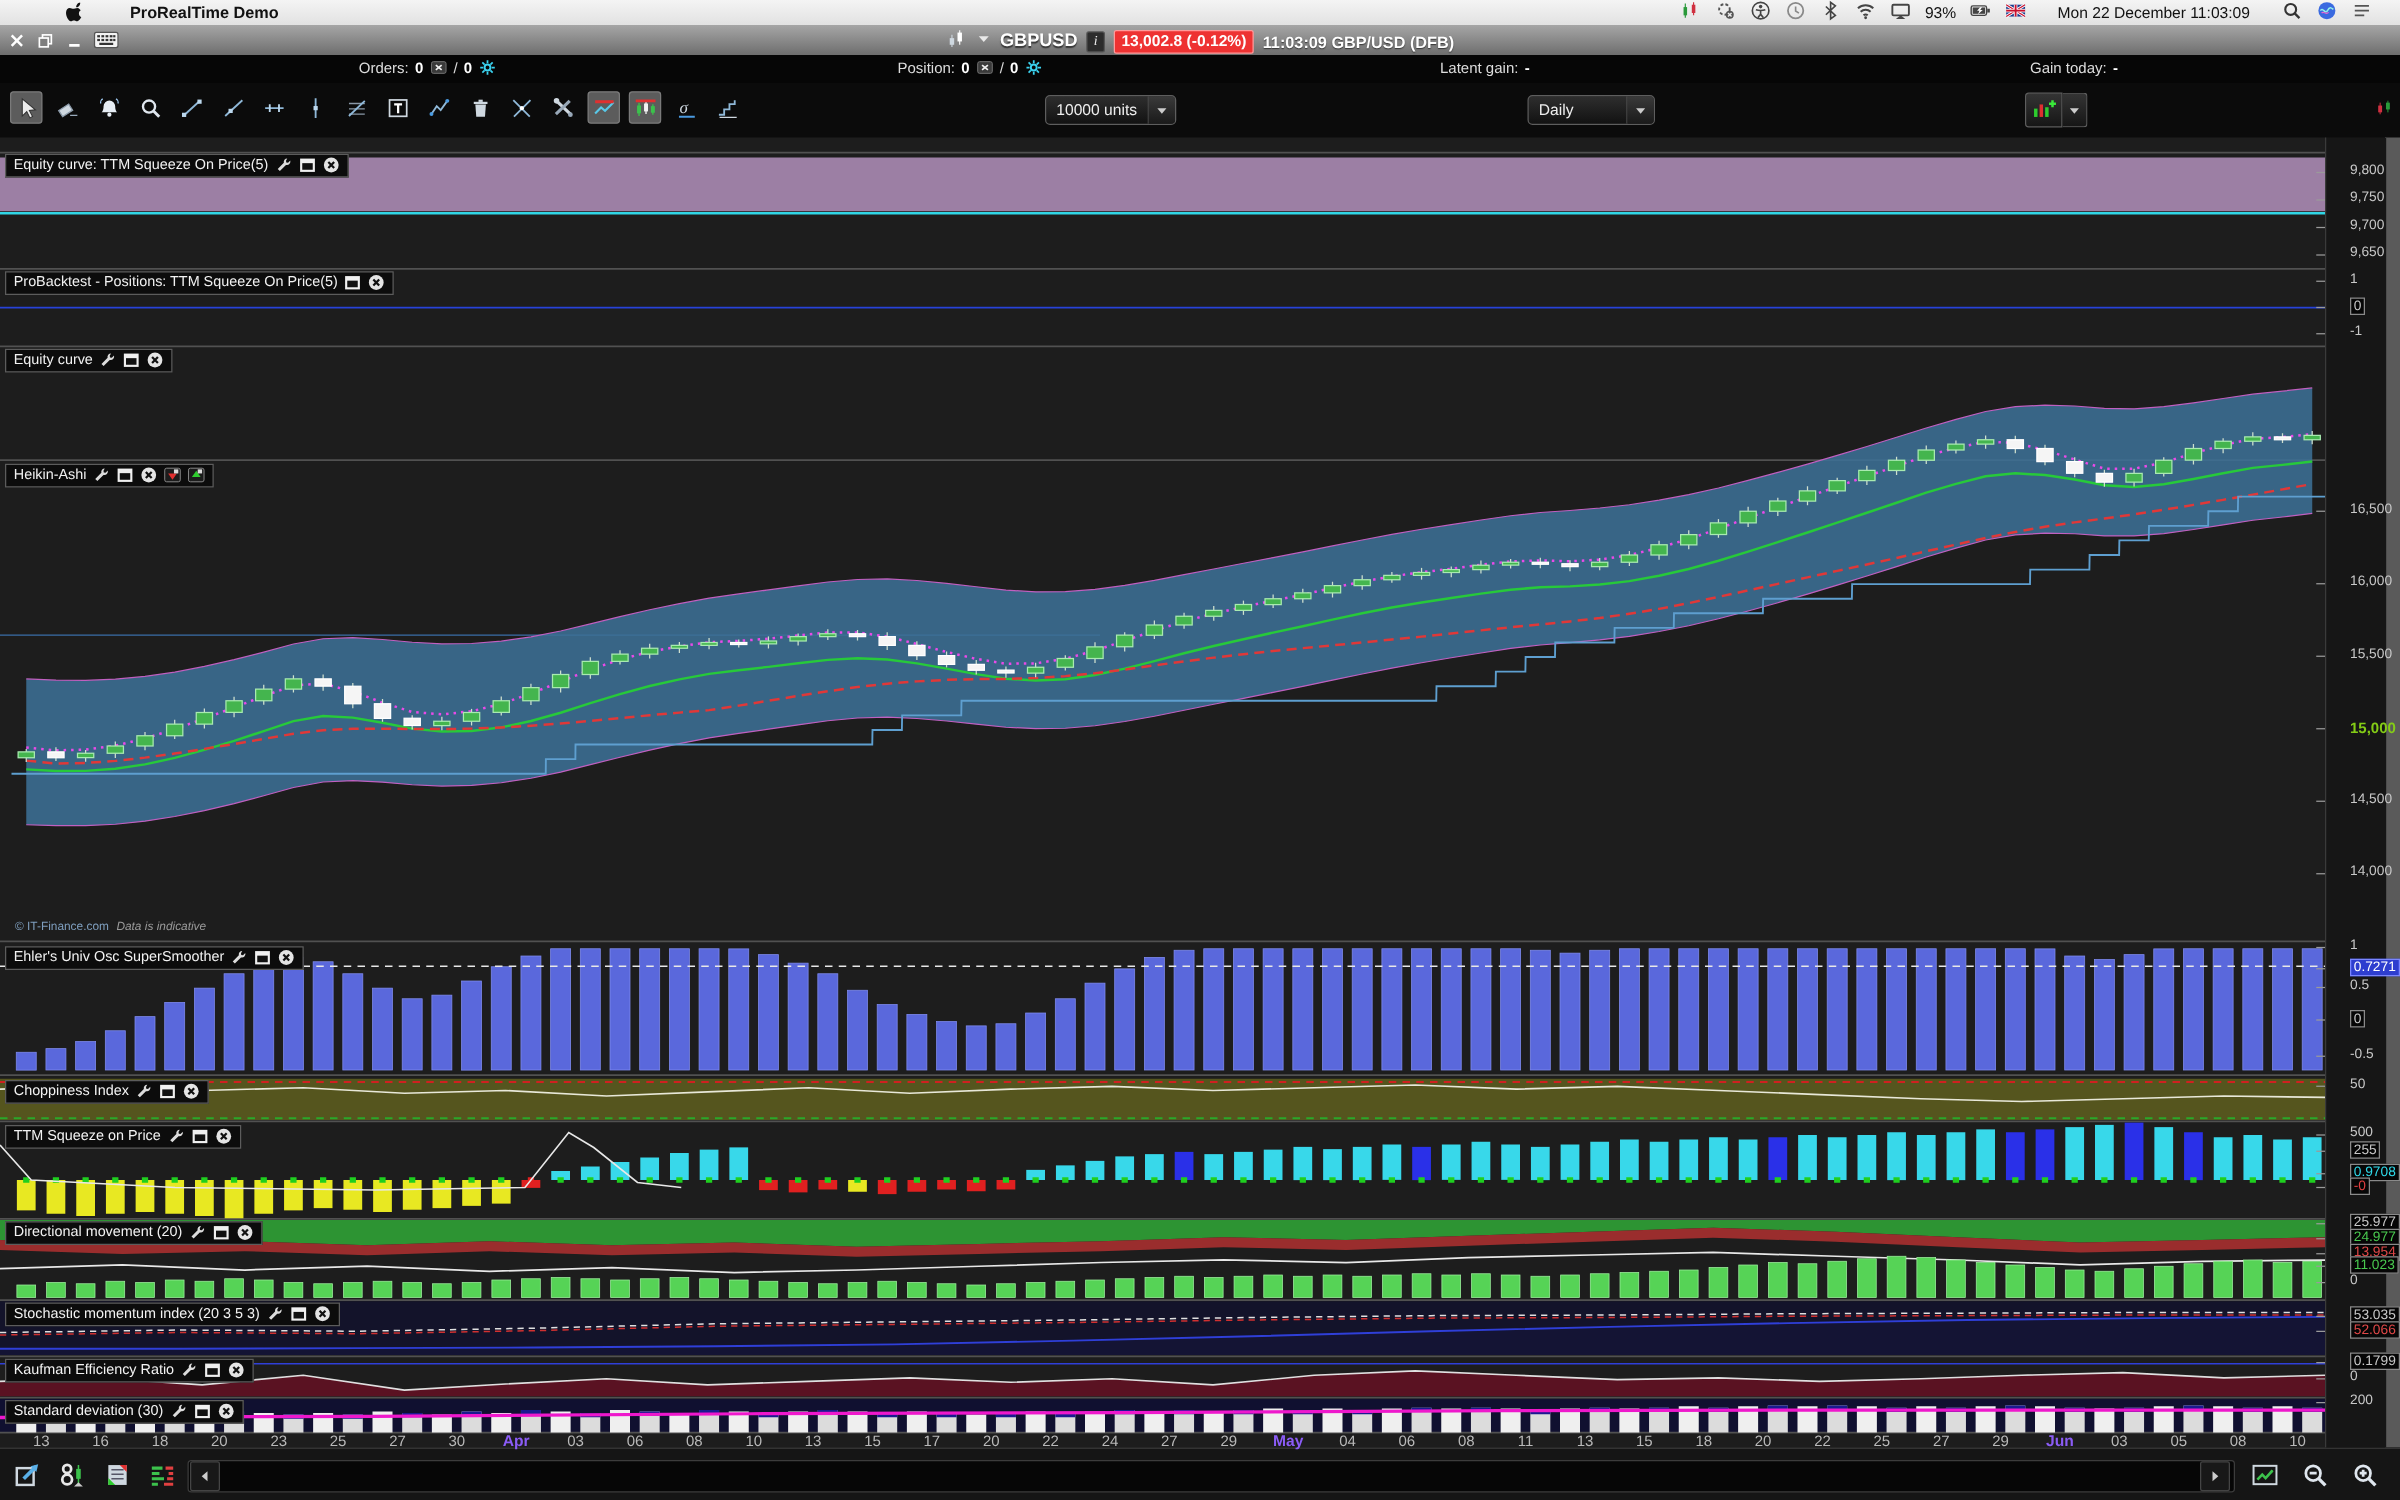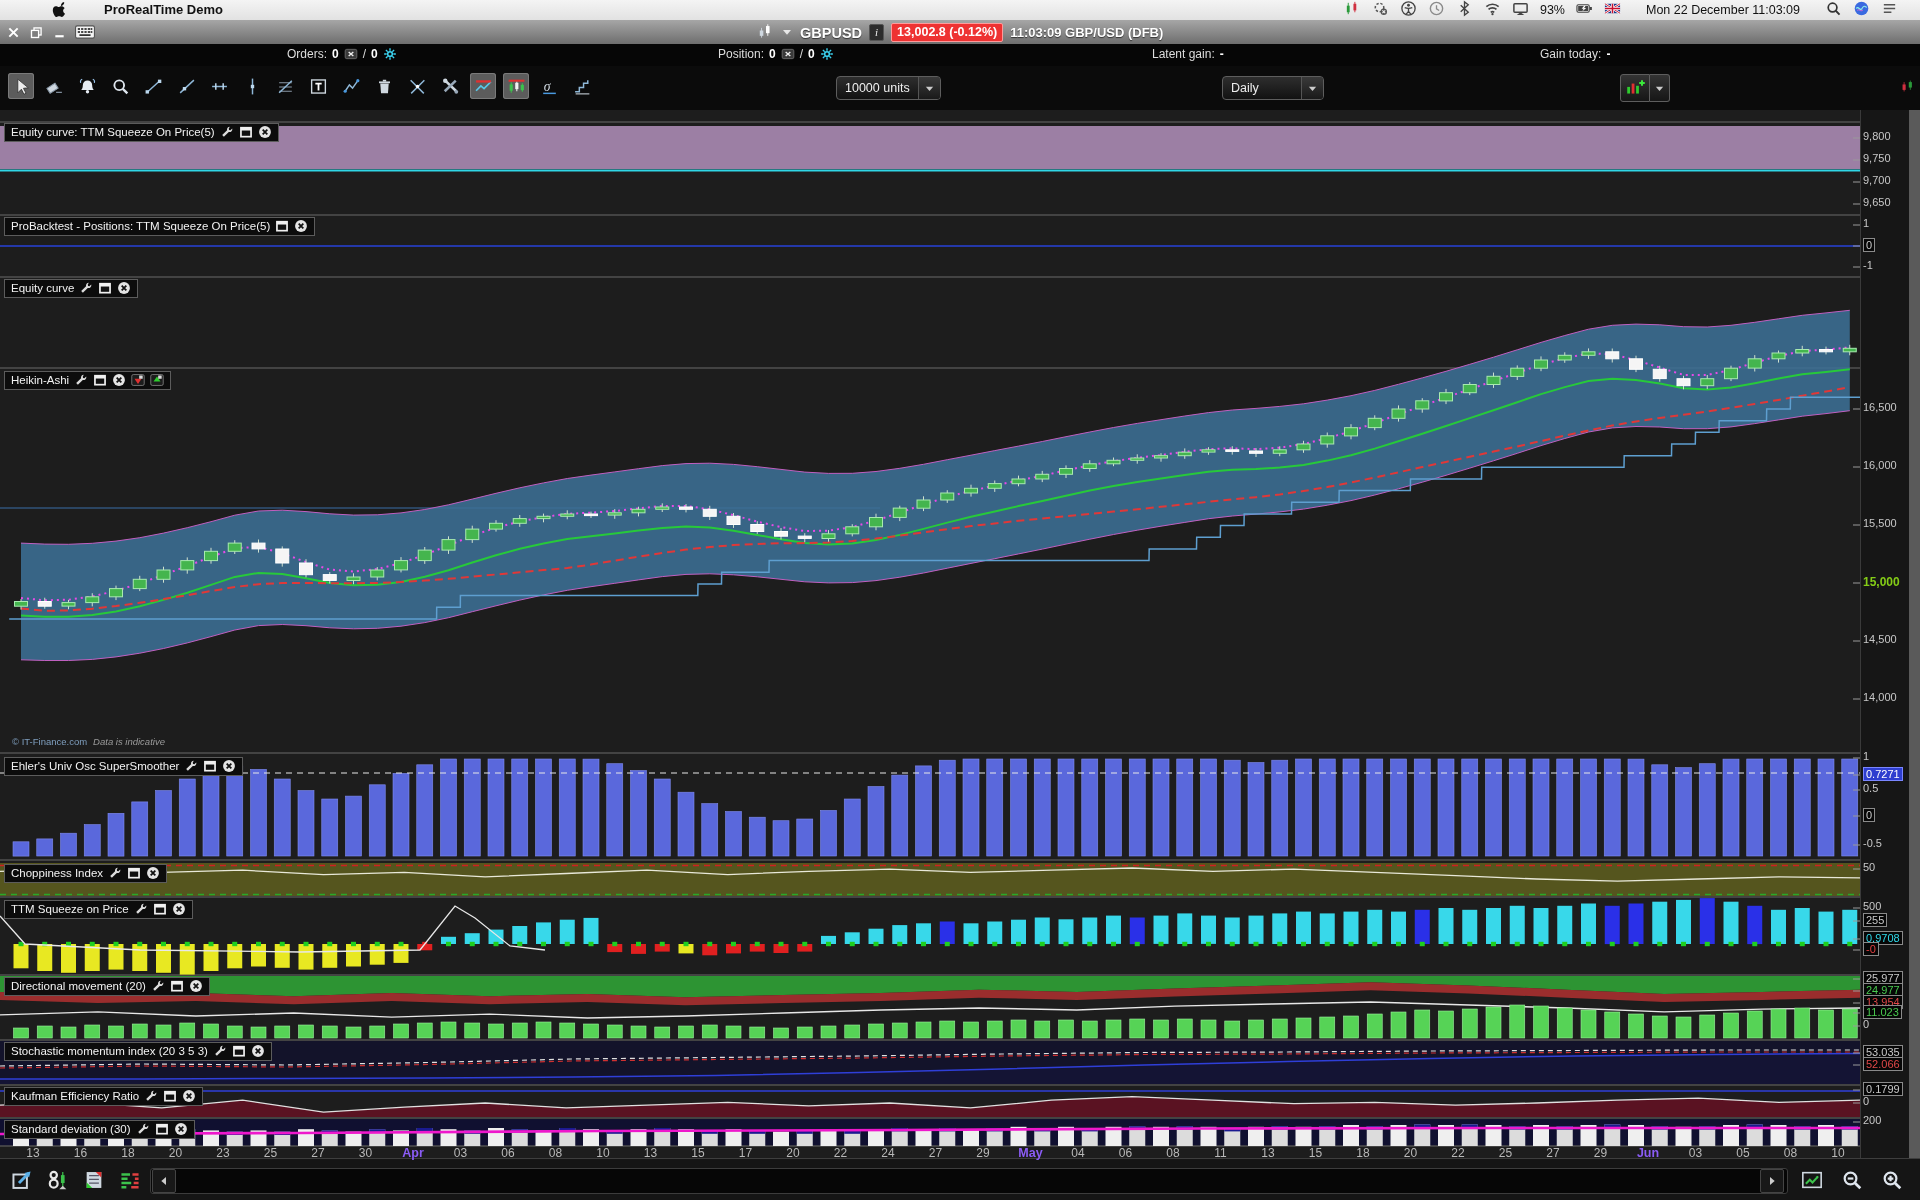--- a/index.html
+++ b/index.html
@@ -27,21 +27,21 @@
   .dd .lbl{padding:0 8px;}
   .dd .car{border-left:1px solid #555;background:linear-gradient(#3a3a3a,#1a1a1a);height:100%;display:flex;align-items:center;padding:0 5px;border-radius:0 3px 3px 0;}
   #chartarea{position:absolute;left:0;top:110px;width:1920px;height:1048px;background:#141414;}
   #chartsvg{position:absolute;left:0;top:-110px;}
   .tab{position:absolute;background:#0c0c0c;border:1px solid #5c5c5c;color:#f2f2f2;font-size:11.5px;padding:1px 6px 2px 6px;display:flex;gap:5px;align-items:center;white-space:nowrap;z-index:5;}
   .tab .icon{display:flex;}
   #xlabels{position:absolute;left:0;top:1036px;width:1860px;height:14px;z-index:4;}
   #xlabels span{position:absolute;transform:translateX(-50%);font-size:12px;color:#b9b9b9;top:0;}
   #xlabels span.bold{font-weight:bold;color:#8b5cf6;font-size:12.5px;}
   #yaxis{position:absolute;left:1860px;top:0;width:48px;height:1048px;background:#161616;border-left:1px solid #3a3a3a;z-index:3;}
-  .ylab{position:absolute;left:2px;font-size:11px;color:#c8c8c8;white-space:nowrap;}
+  .ylab{position:absolute;left:19px;font-size:11px;color:#c8c8c8;white-space:nowrap;}
   .ylab.bold{font-weight:bold;color:#84cc16;font-size:12px;}
   .ylab.box{background:#060606;border:1px solid #8a8a8a;padding:0 2px;}
   .ylab.badge{border:1px solid #7a86ff;padding:0 2px;color:#fff;}
   #edgestrip{position:absolute;left:1908px;top:0;width:12px;height:1048px;background:#5a5a5a;border-left:1px solid #777;}
   #itnote{position:absolute;left:12px;top:626px;font-size:9.5px;z-index:4;}
   #itnote .c1{color:#7f9fbf;}
   #itnote .c2{color:#9a9a9a;font-style:italic;margin-left:6px;}
   #bottombar{position:absolute;left:0;top:1158px;width:1920px;height:42px;background:#151515;border-top:1px solid #3e3e3e;}
   .bbicon{position:absolute;top:7px;width:28px;height:28px;display:flex;align-items:center;justify-content:center;}
   #hscrolltrack{position:absolute;left:150px;top:9px;width:1636px;height:24px;background:#060606;border:1px solid #3c3c3c;border-radius:3px;}
@@ -204,21 +204,21 @@
         <svg width="14" height="14" viewBox="0 0 18 18">
           <circle cx="9" cy="9" r="3" fill="none" stroke="#3bd3f0" stroke-width="2"></circle>
           <path d="M9 1.5v3.2M9 13.3v3.2M1.5 9h3.2M13.3 9h3.2M3.7 3.7l2.3 2.3M12 12l2.3 2.3M14.3 3.7L12 6M6 12l-2.3 2.3" stroke="#3bd3f0" stroke-width="1.8"></path>
         </svg>
       </span>
   </div>
   <div class="srgroup" style="left:1152px;">
     <span>Latent gain:</span>
     <b>-</b>
   </div>
-  <div class="srgroup" style="left:1540px;">
+  <div class="srgroup" style="left:1624px;">
     <span>Gain today:</span>
     <b>-</b>
   </div>
 </div>
 
 <div id="toolbar">
   <div id="tools">
       <div class="tool sel">
         <svg width="19" height="19" viewBox="0 0 18 18">
           <path d="M5.5 2v13l3.4-3.4 2.4 4.8 2-1-2.4-4.7 4.6-.4z" fill="#ececec" stroke="#333" stroke-width="0.8"></path>

